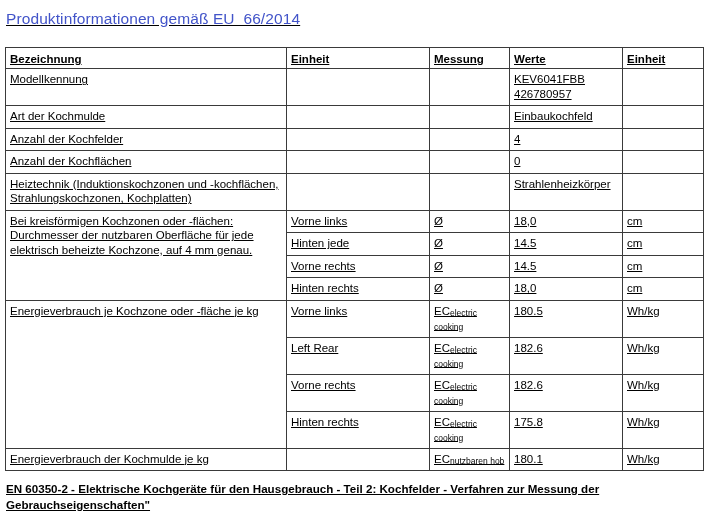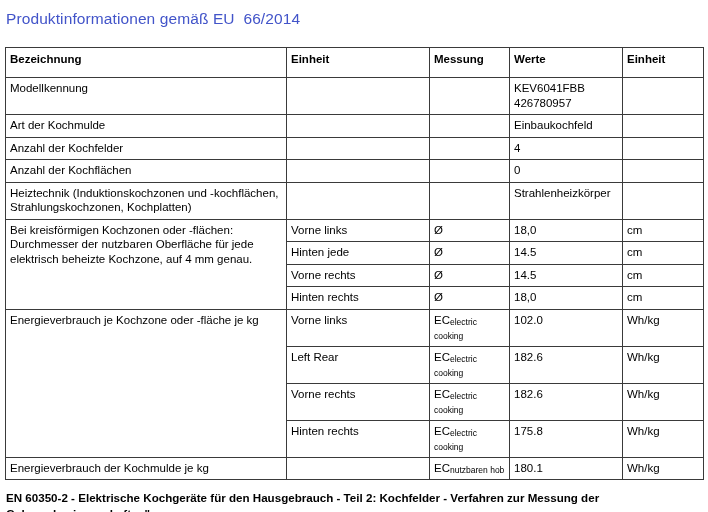--- a/index.html
+++ b/index.html
@@ -11,20 +11,21 @@
     font-family: "Liberation Sans", sans-serif;
     color: #000000;
     -webkit-font-smoothing: antialiased;
   }
   .page {
     box-sizing: border-box;
     width: 708px;
     height: 512px;
     padding: 8px 5px 0 5px;
     overflow: hidden;
+    text-decoration: underline;
   }
   .title {
     margin: 2px 0 0 1px;
     font-size: 15.5px;
     font-weight: 400;
     color: var(--title-blue, #4254c9);
     white-space: pre-wrap;
     letter-spacing: 0.1px;
   }
   table.product-table {
@@ -40,21 +41,21 @@
     line-height: 1.26;
     padding: 3px 4px 4px 4px;
     vertical-align: top;
     text-align: left;
     overflow-wrap: break-word;
     word-break: break-word;
   }
   table.product-table th {
     font-weight: 700;
     padding-top: 4px;
-    padding-bottom: 11px;
+    padding-bottom: 2px;
   }
   .sym-sub {
     font-size: 8.5px;
     position: relative;
     top: 1px;
   }
   .footer {
     margin: 10px 0 0 1px;
     font-size: 11.6px;
     font-weight: 700;
@@ -151,21 +152,21 @@
         <td>Hinten rechts</td>
         <td>Ø</td>
         <td>18,0</td>
         <td>cm</td>
       </tr>
 
       <tr>
         <td rowspan="4">Energieverbrauch je Kochzone oder -fläche je kg</td>
         <td>Vorne links</td>
         <td><span>EC</span><span class="sym-sub">electric cooking</span></td>
-        <td>102.0</td>
+        <td>180.5</td>
         <td>Wh/kg</td>
       </tr>
       <tr>
         <td>Left Rear</td>
         <td><span>EC</span><span class="sym-sub">electric cooking</span></td>
         <td>182.6</td>
         <td>Wh/kg</td>
       </tr>
       <tr>
         <td>Vorne rechts</td>

